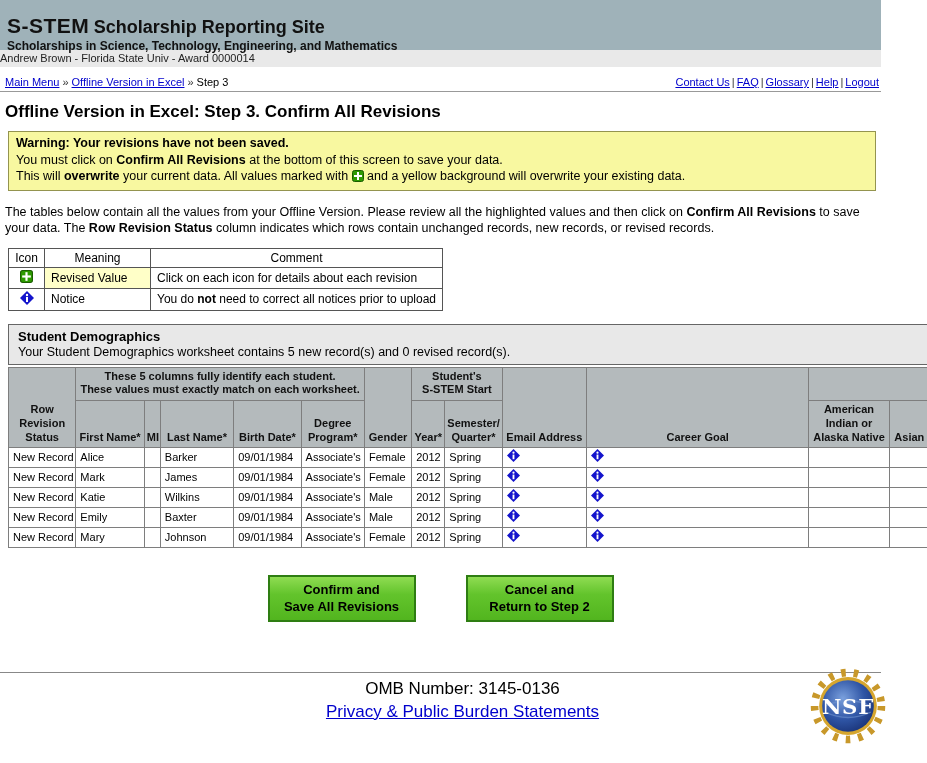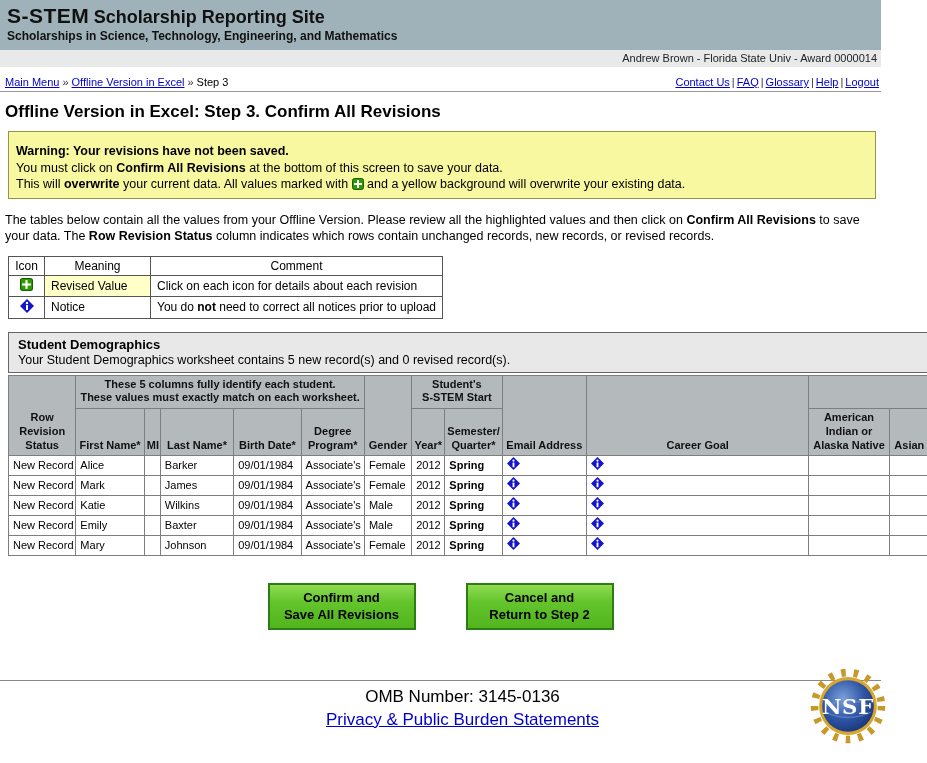--- a/index.html
+++ b/index.html
@@ -5,39 +5,39 @@
   * { box-sizing: border-box; }
   html, body { margin: 0; padding: 0; }
   body {
     width: 927px; height: 763px; overflow: hidden;
     background: #ffffff; position: relative;
     font-family: "Liberation Sans", sans-serif;
     color: #000;
   }
 
   
-  .band { width: 881px; height: 50px; background: #9fb2b9; padding: 4px 0 0 7px; }
+  .band { width: 881px; height: 50px; background: #9fb2b9; padding: 14px 0 0 7px; }
   .band .t1 { font-size: 21px; font-weight: bold; color: #111; letter-spacing: 0.5px; }
   .band .t2 { font-size: 18px; font-weight: bold; color: #111; }
   .band .subtitle { font-size: 12px; font-weight: bold; color: #111; margin-top: 1px; }
 
   .info-strip { width: 881px; height: 17px; background: #e9e9e9; font-size: 11px;
-    color: #222; text-align: right; line-height: 17px; padding-right: 4px; }
+    color: #222; line-height: 17px; padding-right: 4px; }
 
   
   .nav-row { width: 881px; display: flex; justify-content: space-between;
     padding: 9px 2px 3px 5px; font-size: 11px; border-bottom: 1px solid #999; }
   a, .link { color: #0000cc; text-decoration: underline; cursor: pointer; }
   .sep { color: #333; padding: 0 3px; }
   .pipe { color: #333; padding: 0 2px; }
 
   
   .page-title { font-size: 17px; font-weight: bold; margin: 10px 0 9px 5px; }
   .warning-box { margin-left: 8px; width: 868px; background: #f8f8a0;
-    border: 1px solid #94944f; padding: 11px 7px 5px 7px; font-size: 12.5px; line-height: 1.32; }
+    border: 1px solid #94944f; padding: 3px 7px 5px 7px; font-size: 12.5px; line-height: 1.32; }
   .warning-box .w1 { font-weight: bold; }
   b { font-weight: bold; }
 
   .intro { margin: 13px 6px 0 5px; width: 872px; font-size: 12.5px; line-height: 1.32; }
 
   
   .legend { border-collapse: collapse; margin: 11px 0 0 8px; font-size: 12px; }
   .legend th, .legend td { border: 1px solid #555; padding: 2px 6px; }
   .legend .cap { background: #e8e8e8; font-weight: bold; text-align: center; }
   .legend .hdr { font-weight: normal; text-align: center; }
@@ -54,21 +54,21 @@
   table.demo { border-collapse: collapse; table-layout: fixed; width: 922px;
     margin-top: 2px; font-size: 11px; }
   table.demo th, table.demo td { border: 1px solid #7e7e7e; overflow: hidden; }
   table.demo th { background: #b4babc; font-weight: bold; text-align: center;
     vertical-align: bottom; padding: 2px 2px 3px 2px; color: #111; line-height: 1.25; }
   table.demo th.grp { vertical-align: middle; }
   table.demo td { padding: 1px 4px; height: 17px; line-height: 15px; text-align: left;
     background: #fff; white-space: nowrap; }
   td.c-status { background: #ffffcc; }
   td.c-cyan   { background: #d9f6f7; }
-  td.c-gray   { background: #e2e2e2; font-weight: bold; }
+  td.c-gray   { background: #e2e2e2; }
   td.c-year   { background: #e2e2e2; text-align: center; }
   td.c-icon   { padding-left: 4px; }
   .h-row1 { height: 30px; }
   .h-row2 { height: 44px; }
 
   
   .btn-row { width: 881px; display: flex; justify-content: center; gap: 50px; margin-top: 27px; }
   .green-btn { font-family: "Liberation Sans", sans-serif; font-size: 13px; font-weight: bold;
     color: #000; text-align: center; line-height: 1.25; padding: 5px 14px;
     background: linear-gradient(#8fdc52 0%, #63c42c 40%, #52b51f 100%);

